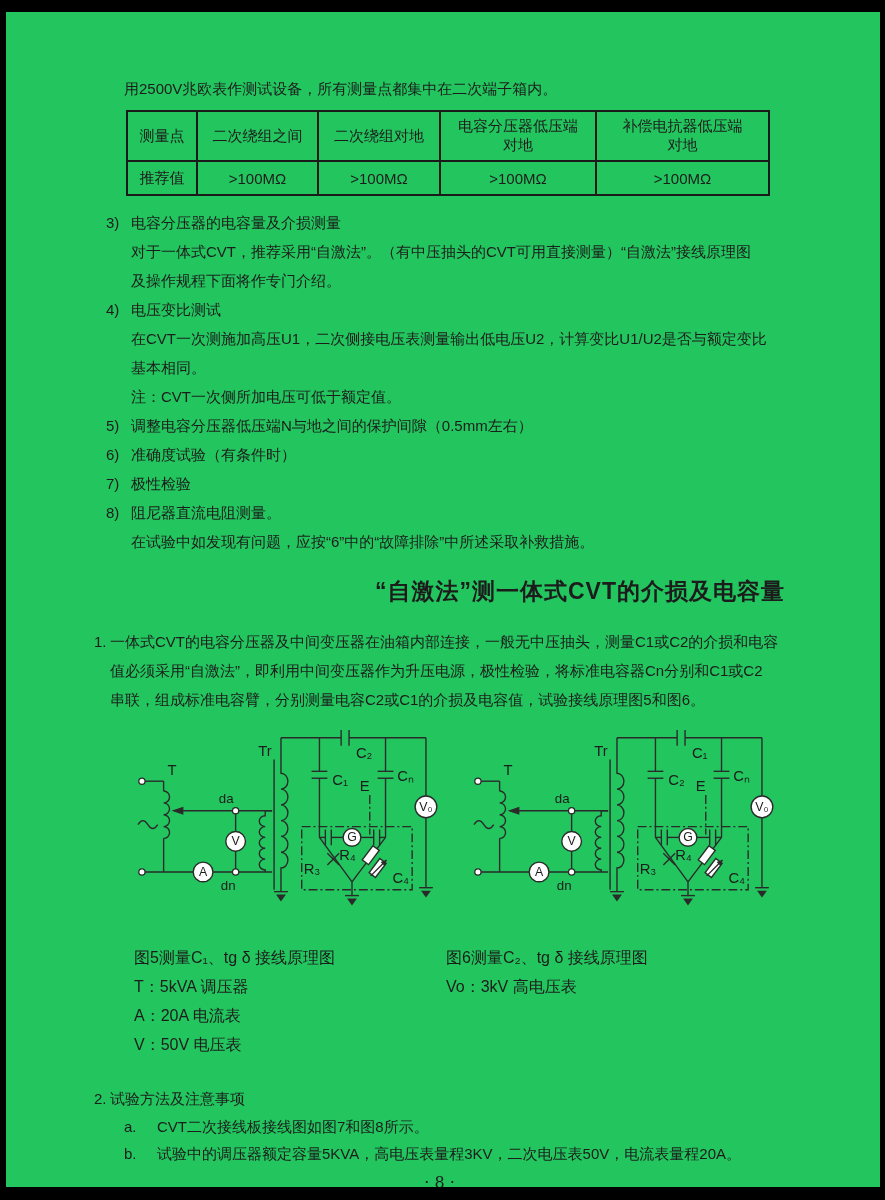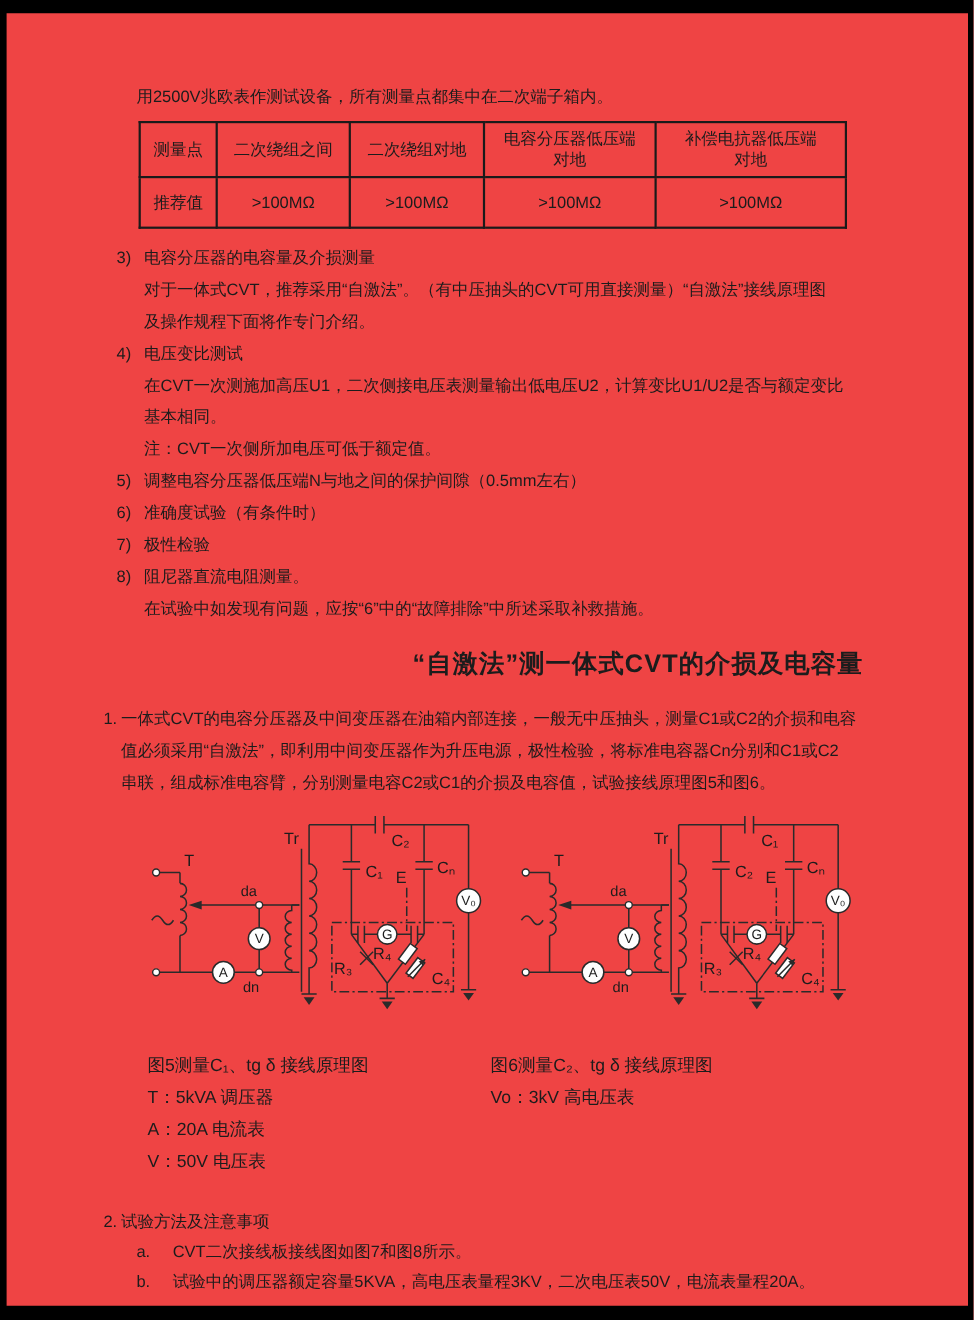--- a/index.html
+++ b/index.html
@@ -1,37 +1,37 @@
 <!DOCTYPE html>
 <html><head>
 <meta charset="utf-8">
 <style>
   * { margin:0; padding:0; box-sizing:border-box; }
   html,body { background:#777; }
   .frame {
     width:885px; height:1200px;
     border-style:solid; border-color:#000;
     border-width:12px 5px 13px 6px;
-    background:#ef4444;
+    background:#22c55e;
     font-family:"Liberation Sans", sans-serif;
     color:#1c1c1c;
     overflow:hidden;
     position:relative;
   }
   .content { padding:66px 95px 0 88px; }
 
   .intro { margin-left:30px; font-size:15px; line-height:22px; }
 
   table.spec { border-collapse:collapse; table-layout:fixed; margin:10px 0 0 32px; }
   table.spec td, table.spec th {
     border:2px solid #1a1a1a; text-align:center; vertical-align:middle;
     font-size:15px; font-weight:normal; white-space:pre-line; padding:2px 4px;
   }
   table.spec .hrow td, table.spec .hrow th { height:50px; }
-  table.spec .vrow td { height:46px; }
+  table.spec .vrow td { height:34px; }
 
   .list { margin:12px 0 0 12px; }
   .li { display:flex; font-size:15px; line-height:29px; }
   .li .num { width:25px; flex:none; }
   .li .body { flex:1; }
 
   .heading { text-align:right; font-size:23px; font-weight:bold; margin-top:20px; letter-spacing:1px; }
 
   .para { display:flex; font-size:15px; line-height:29px; margin-top:20px; }
   .para .num { width:16px; flex:none; }

